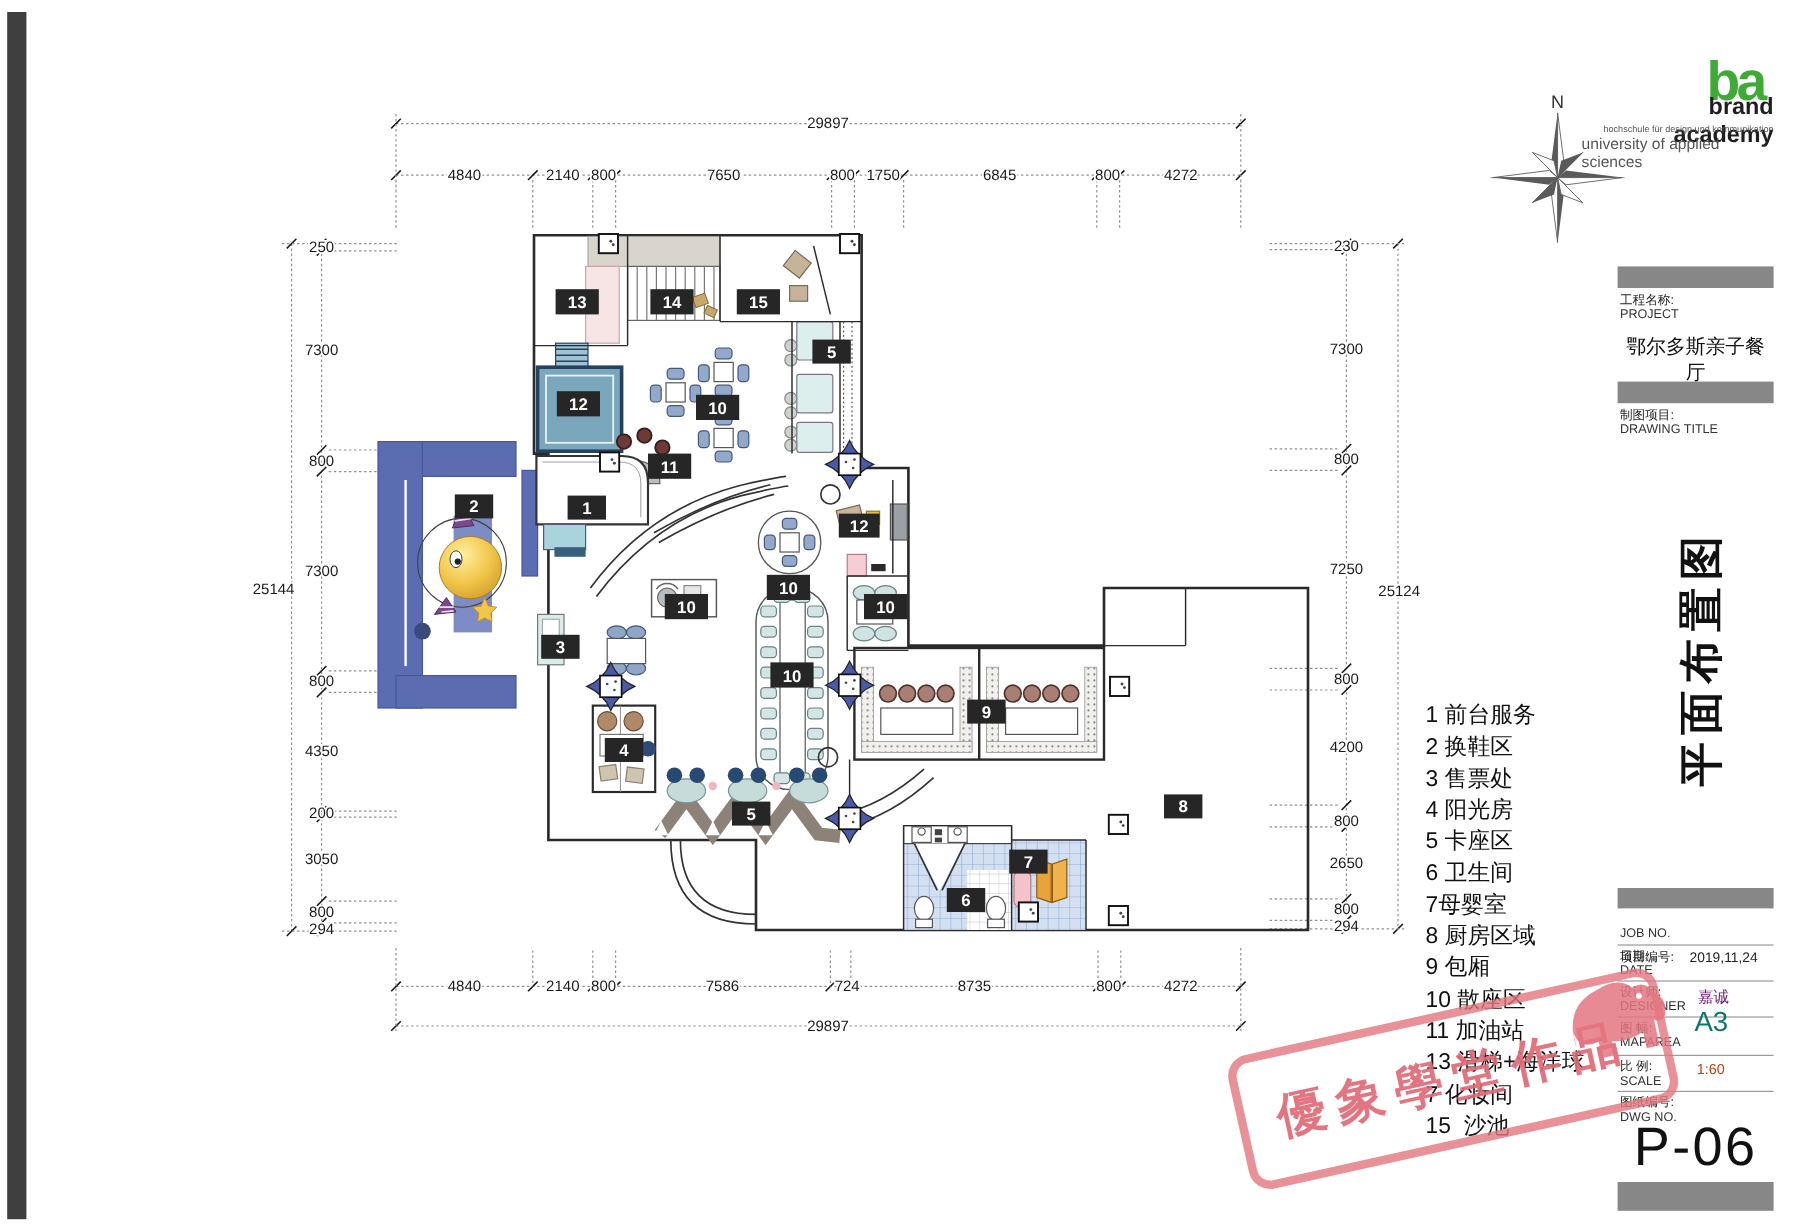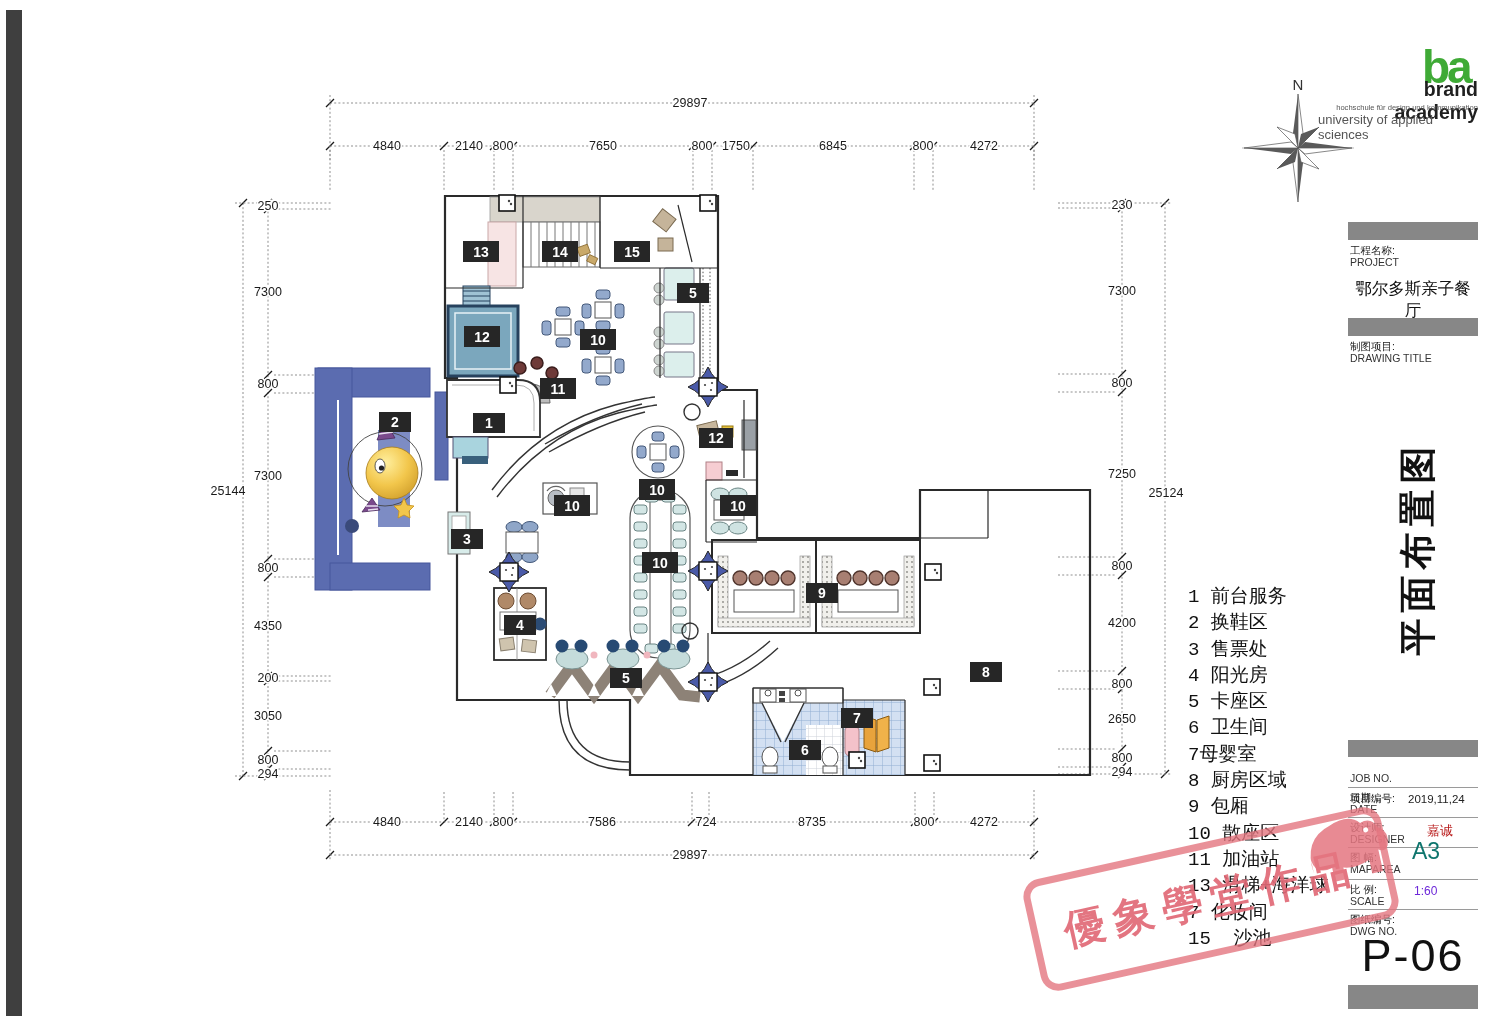--- a/index.html
+++ b/index.html
@@ -25,21 +25,21 @@
   
   .gbar{background:#878787;}
   .cnl{font-size:10.5px;color:#222;line-height:1.2;}
   .enl{font-size:10.5px;color:#333;line-height:1.2;}
   #proj-name{left:1348px;top:278px;width:130px;text-align:center;font-size:16.5px;color:#111;}
   #vtitle{left:1308px;top:523px;width:220px;height:50px;transform:rotate(-90deg);font-size:37px;font-weight:bold;color:#111;text-align:center;letter-spacing:6px;}
   .hline{height:1px;background:#9a9a9a;width:130px;left:1348px;}
   #maparea-val{font-size:23px;color:#0f766e;}
   #dwg-val{left:1350px;top:916px;width:126px;text-align:center;font-size:45px;color:#111;letter-spacing:2px;}
   
-  #legend{left:1188px;top:584px;width:300px;z-index:5;font-family:Liberation Mono, monospace;}
+  #legend{left:1188px;top:584px;width:300px;z-index:5;}
   #legend .li{font-size:19px;color:#111;line-height:26.3px;white-space:pre;}
   
   #stamp{left:1028px;top:842px;width:352px;height:100px;transform:rotate(-12.5deg);border:7px solid rgba(228,117,128,.8);border-radius:18px;display:flex;align-items:center;justify-content:center;z-index:30;}
   #stamp-text{color:rgba(225,105,118,.92);font-size:41px;font-weight:bold;letter-spacing:9px;white-space:nowrap;}
   #stamp svg{position:absolute;right:-16px;top:-24px;}
 </style>
 </head>
 <body>
 
 <div id="page">
@@ -599,29 +599,29 @@
   <div class="abs gbar" style="left:1348px;top:740px;width:130px;height:17px;"></div>
   <div class="abs cnl" style="left:1350px;top:792px;">项目编号:</div>
   <div class="abs enl" style="left:1350px;top:772px;">JOB NO.</div>
   <div class="abs hline" style="top:787px;"></div>
   <div class="abs cnl" style="left:1350px;top:791px;">日期:</div>
   <div class="abs enl" style="left:1350px;top:803px;">DATE</div>
   <div class="abs" style="left:1408px;top:793px;font-size:11.5px;color:#222;">2019,11,24</div>
   <div class="abs hline" style="top:817px;"></div>
   <div class="abs cnl" style="left:1350px;top:821px;">设计师:</div>
   <div class="abs enl" style="left:1350px;top:833px;">DESIGNER</div>
-  <div class="abs" style="left:1415px;top:822px;font-size:13px;color:#b91c1c;margin-left:12px;">嘉诚</div>
+  <div class="abs" style="left:1415px;top:822px;font-size:13px;color:#701a75;">嘉诚</div>
   <div class="abs hline" style="top:847px;"></div>
   <div class="abs cnl" style="left:1350px;top:851px;">图 幅:</div>
   <div class="abs enl" style="left:1350px;top:863px;">MAPAREA</div>
   <div class="abs" id="maparea-val" style="left:1412px;top:838px;">A3</div>
   <div class="abs hline" style="top:879px;"></div>
   <div class="abs cnl" style="left:1350px;top:883px;">比 例:</div>
   <div class="abs enl" style="left:1350px;top:895px;">SCALE</div>
-  <div class="abs" style="left:1414px;top:884px;font-size:12px;color:#6d28d9;">1:60</div>
+  <div class="abs" style="left:1414px;top:884px;font-size:12px;color:#c2410c;">1:60</div>
   <div class="abs hline" style="top:909px;"></div>
   <div class="abs cnl" style="left:1350px;top:913px;">图纸编号:</div>
   <div class="abs enl" style="left:1350px;top:925px;">DWG NO.</div>
   <div class="abs" id="dwg-val" style="top:930px;">P-06</div>
   <div class="abs gbar" style="left:1348px;top:985px;width:130px;height:24px;"></div>
 
   <div class="abs" id="legend">
     <div class="li">1 前台服务</div>
     <div class="li">2 换鞋区</div>
     <div class="li">3 售票处</div>

